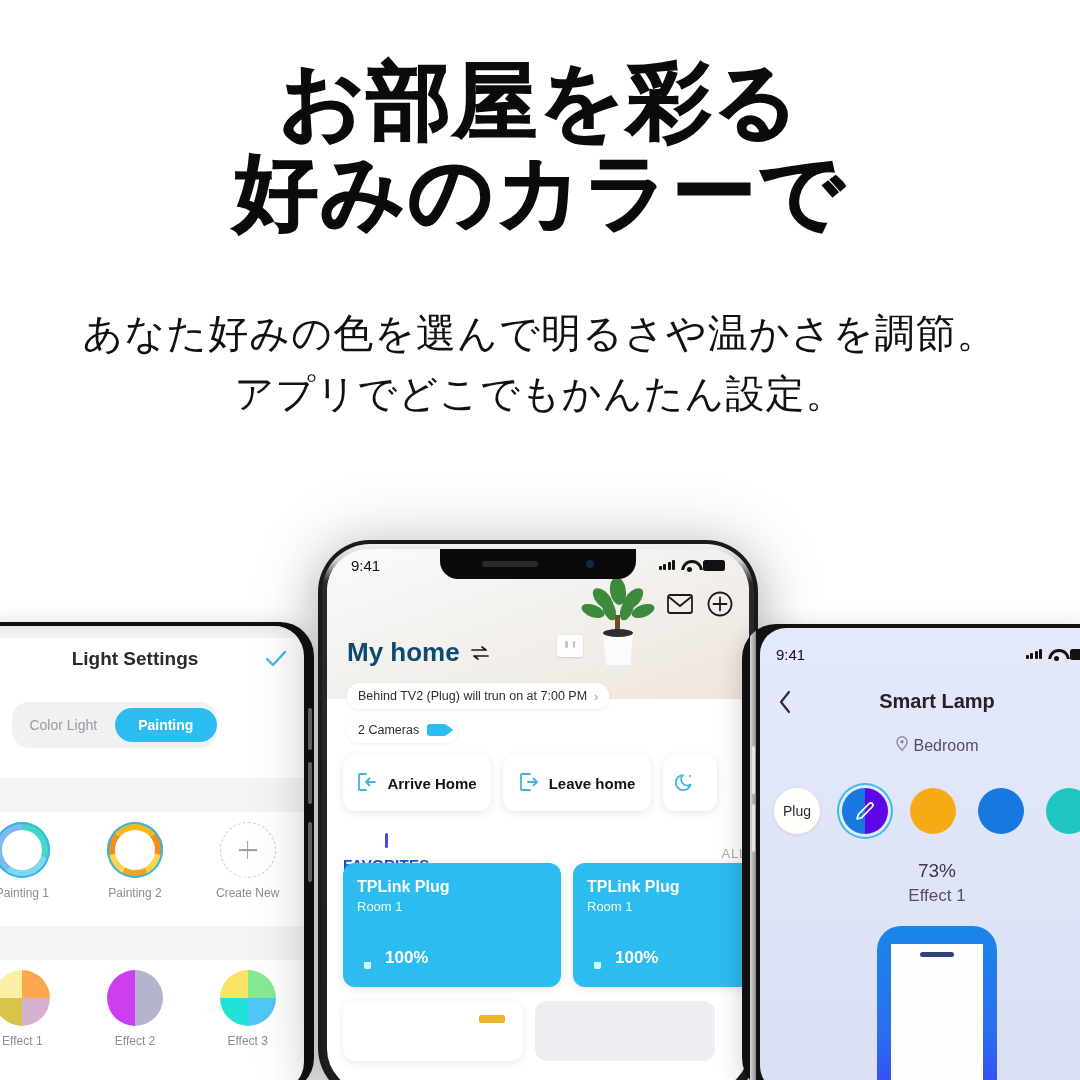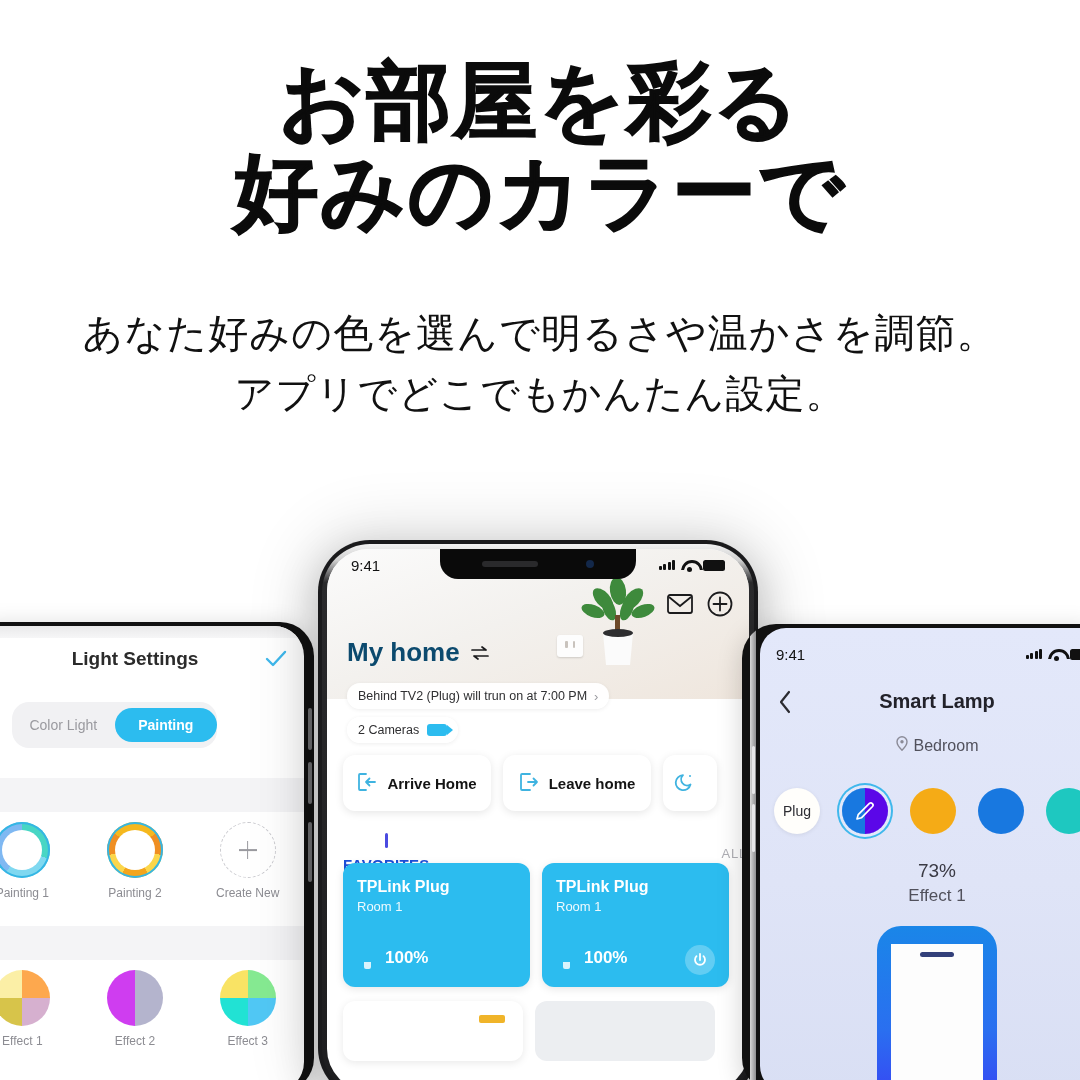--- a/index.html
+++ b/index.html
@@ -214,21 +214,21 @@
   .fav-row{
     position:absolute;left:16px;top:284px;width:408px;
     display:flex;align-items:center;justify-content:space-between;
   }
   .fav-left{ display:flex;align-items:center;gap:8px;
     font-size:15px;font-weight:bold;color:#1d4ed8;letter-spacing:.3px;flex-direction:column; }
   .fav-bar{ width:3.5px;height:15px;background:#4a4ae0;border-radius:2px; }
   .fav-all{ font-size:13px;color:#aeaeb4;letter-spacing:.8px;margin-right:4px; }
   .cards{ position:absolute;left:16px;top:314px;display:flex;gap:12px; }
   .card{
-    width:187px;height:124px;background:#2cbcef;border-radius:12px;
+    width:218px;height:124px;background:#2cbcef;border-radius:12px;
     padding:14px 14px 0 14px;position:relative;color:#fff;
     box-shadow:0 2px 8px rgba(0,0,0,.10);
   }
   .card .c-name{ font-size:16px;font-weight:bold;line-height:1.2; }
   .card .c-room{ font-size:13px;opacity:.92;margin-top:3px; }
   .card .c-foot{ position:absolute;left:14px;bottom:16px;display:flex;align-items:center;gap:8px; }
   .card .c-pct{ font-size:17px;font-weight:bold; }
   .bulb{ width:20px;height:26px;position:relative; }
   .bulb .glass{ width:20px;height:20px;border-radius:50%;background:rgba(255,255,255,.82); }
   .bulb .base{ position:absolute;left:6.5px;top:17px;width:7px;height:7px;background:rgba(255,255,255,.82);border-radius:0 0 2px 2px; }

